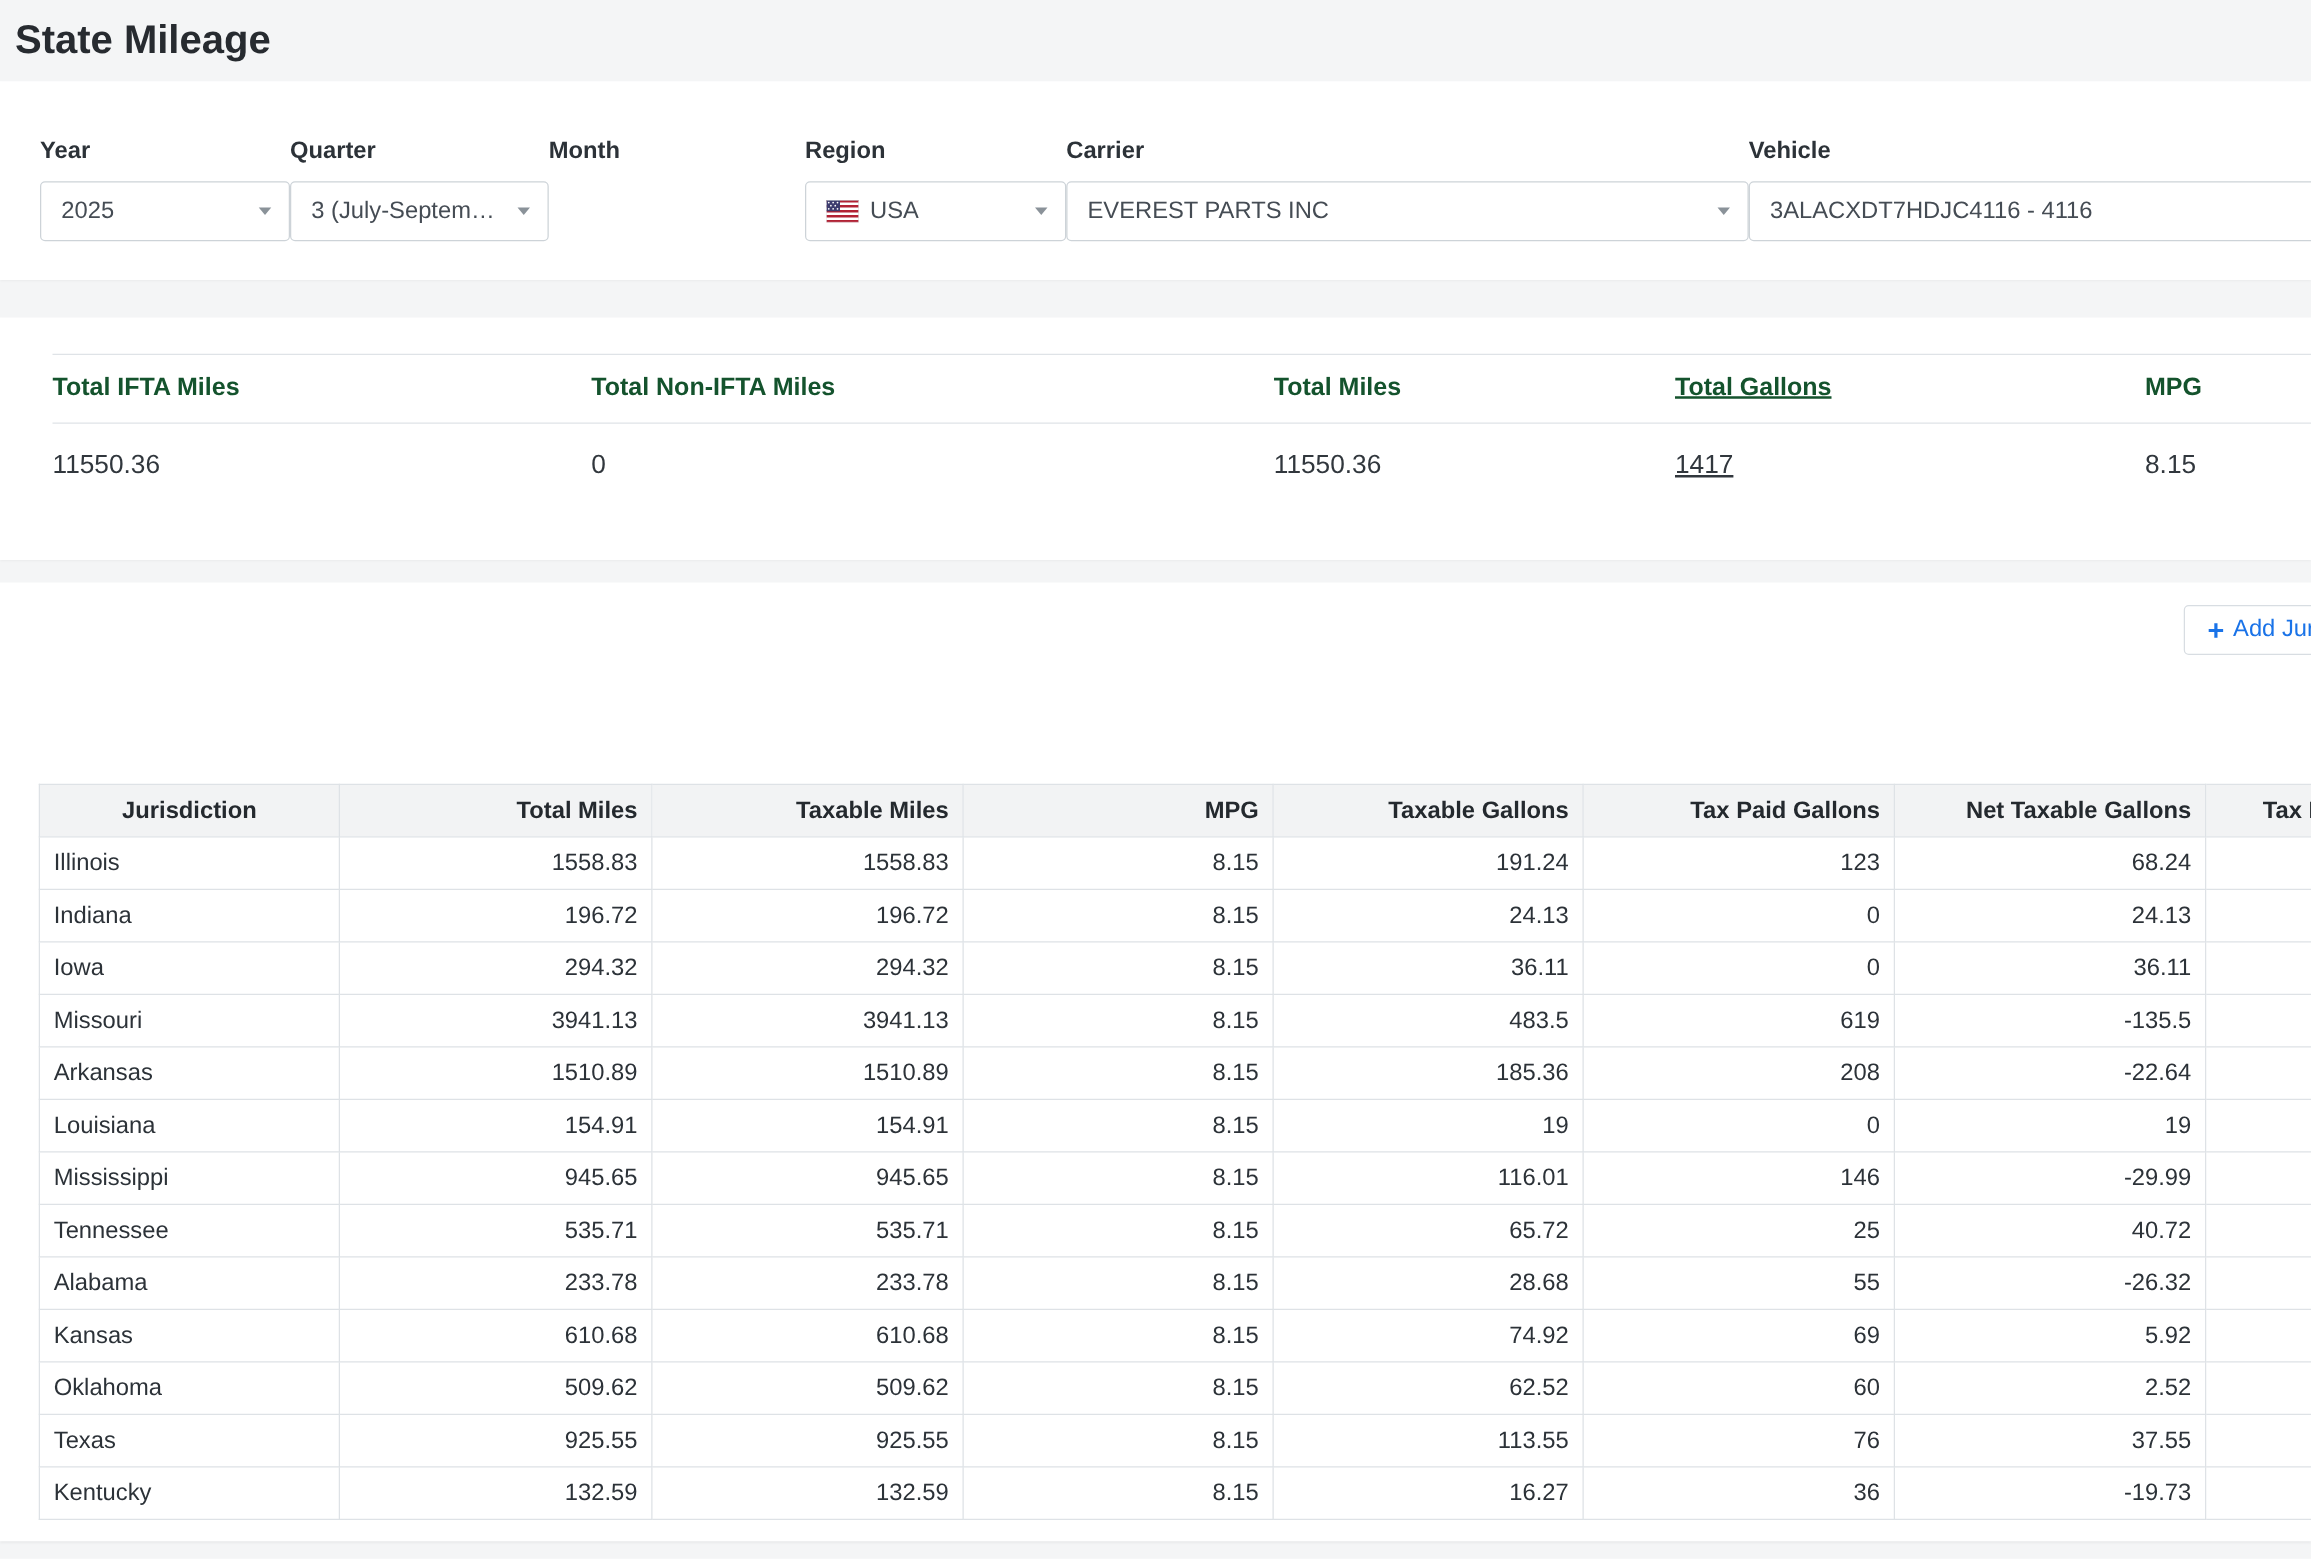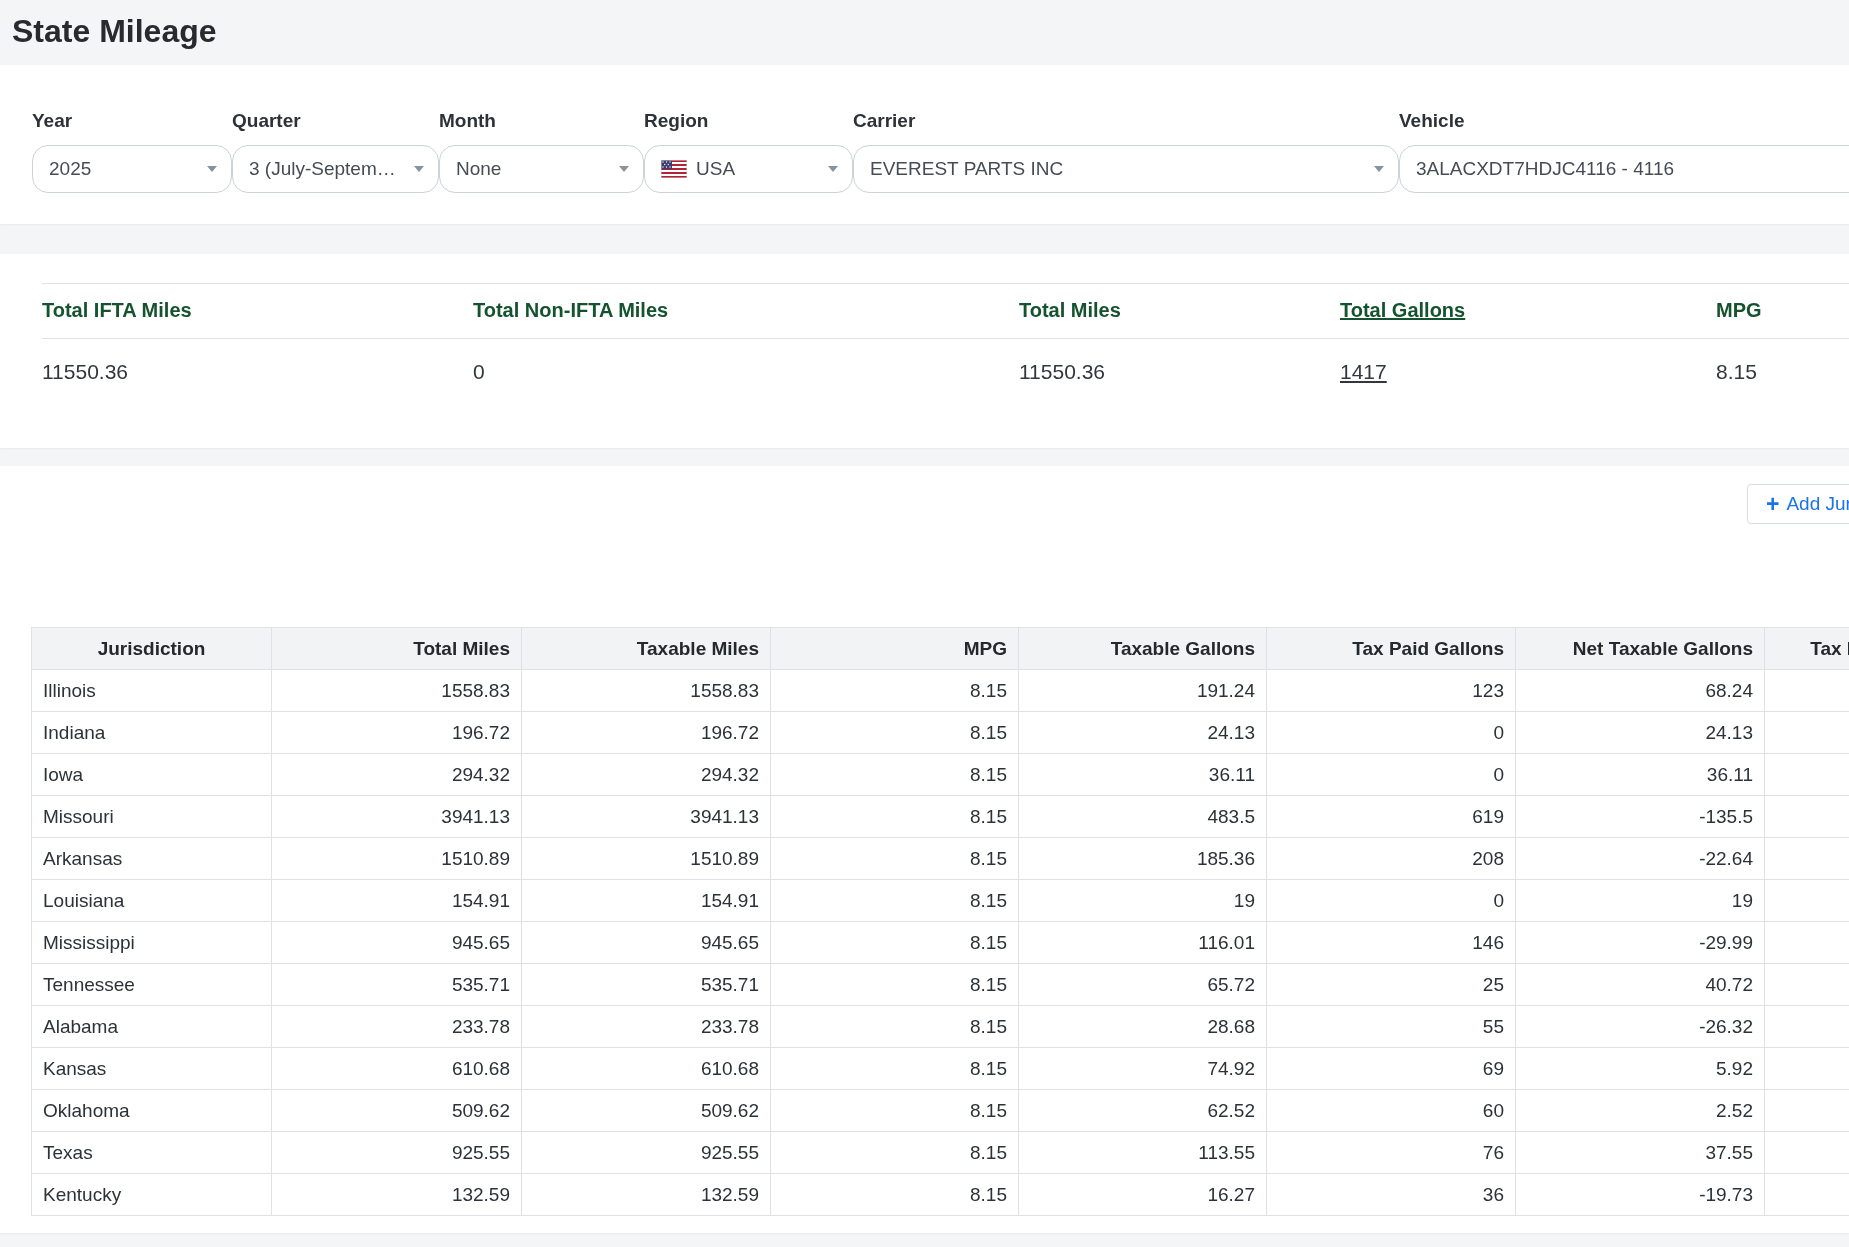--- a/index.html
+++ b/index.html
@@ -14,21 +14,21 @@
   .page-header { height: 65px; padding: 13px 0 0 12px; }
   .page-title { font-size: 32px; font-weight: 600; color: #272b30; }
 
   .card { background: #fff; box-shadow: 0 1px 2px rgba(0,0,0,.05); width: 1849px; }
 
   
   .filter-card { height: 159px; padding: 45px 0 0 32px; display: flex; }
   .filter-group { display: flex; flex-direction: column; flex: none; }
   .filter-label { font-size: 19px; font-weight: bold; color: #2c3238; margin-bottom: 13px; }
   .select {
-    height: 48px; border: 1px solid #cdd3d8; border-radius: 16px; background: #fff;
+    height: 48px; border: 1px solid #cdd3d8; border-radius: 4px; background: #fff;
     display: flex; align-items: center; justify-content: space-between;
     padding: 0 14px 0 16px; font-size: 19px; color: #454c54; cursor: pointer;
   }
   .select .val { display: flex; align-items: center; gap: 9px; white-space: nowrap; overflow: hidden; }
   .caret {
     width: 0; height: 0; flex: none; margin-left: 10px;
     border-left: 5px solid transparent; border-right: 5px solid transparent;
     border-top: 6px solid #8a9299;
   }
   .w-year { width: 200px; } .w-quarter { width: 207px; } .w-month { width: 205px; }
@@ -86,24 +86,20 @@
   <div class="filter-group w-quarter">
     <div class="filter-label">Quarter</div>
     <div class="select">
       <span class="val">3 (July-Septem…</span>
       <span class="caret"></span>
     </div>
   </div>
 
   <div class="filter-group w-month">
     <div class="filter-label">Month</div>
-    <div class="select">
-      <span class="val">None</span>
-      <span class="caret"></span>
-    </div>
   </div>
 
   <div class="filter-group w-region">
     <div class="filter-label">Region</div>
     <div class="select">
       <span class="val">
         <span class="flag">
           <svg width="26" height="18" viewBox="0 0 26 18">
             <rect width="26" height="18" fill="#ffffff"></rect>
             <g fill="#B22234">

